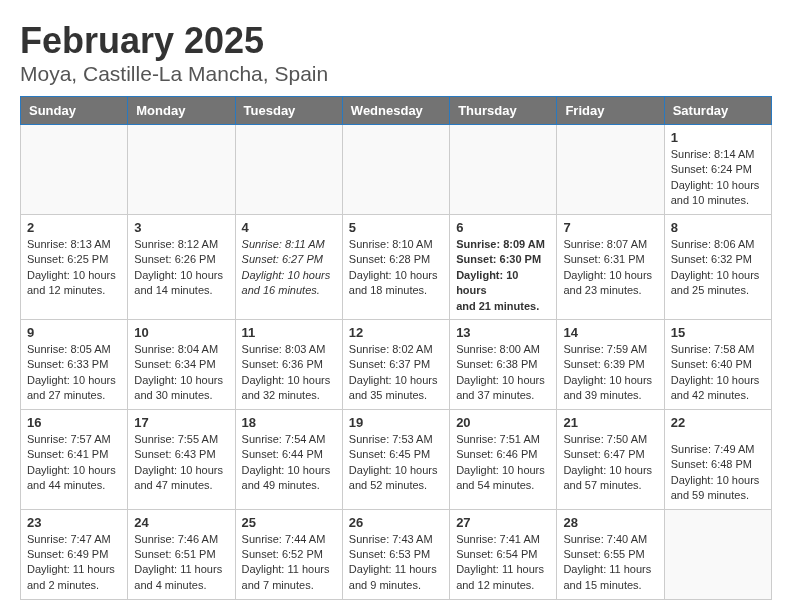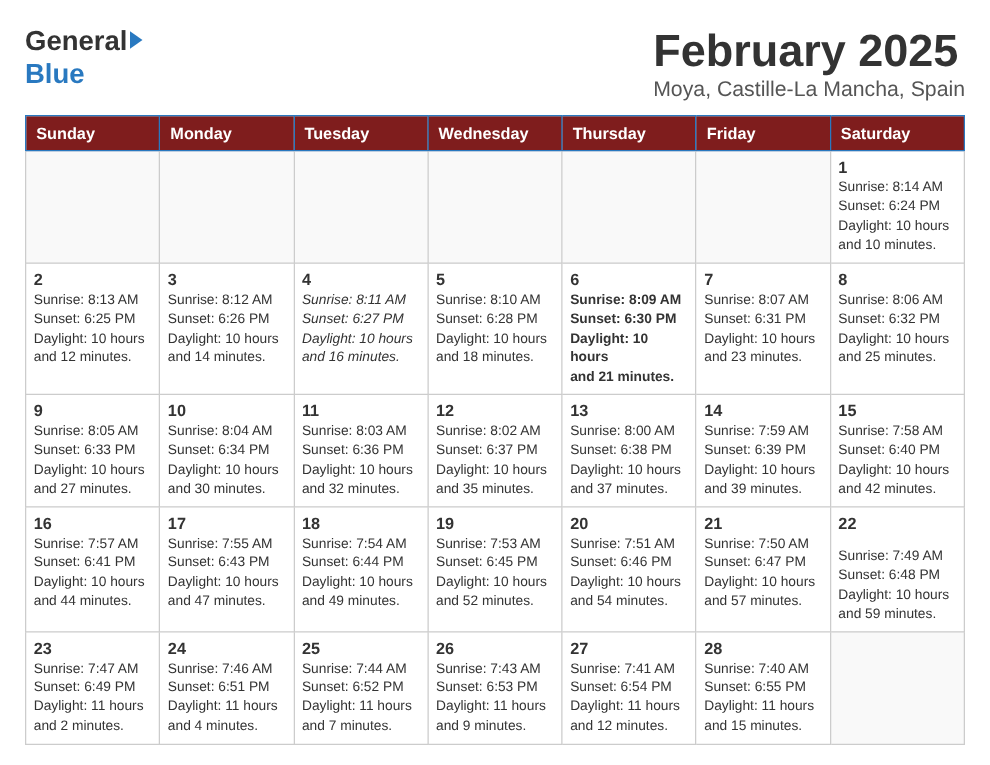--- a/index.html
+++ b/index.html
@@ -45,30 +45,30 @@
       margin-top: -2px;
     }
     .title-section {
     }
     .month-title {
       font-size: 36px;
       font-weight: bold;
       color: #333;
     }
     .location {
-      font-size: 17px;
+      font-size: 21px;
       color: #555;
     }
     .calendar {
       width: 100%;
       border-collapse: collapse;
       border: 1px solid #ccc;
     }
     .calendar th {
-      background-color: #7f1d1d;
+      background-color: #737373;
       color: #fff;
       text-align: left;
       padding: 6px 8px;
       font-size: 13px;
       font-weight: bold;
       border: 1px solid #2979c0;
     }
     .calendar td {
       vertical-align: top;
       padding: 5px 6px;
@@ -94,27 +94,20 @@
       color: #333;
     }
     tr.week-row td {
       height: 90px;
     }
   </style>
 </head>
 <body>
 
 <div class="header">
-  <div class="logo">
-    <div class="logo-text">
-      <span class="logo-general">General</span>
-      <span class="logo-triangle"></span>
-    </div>
-    <span class="logo-blue">Blue</span>
-  </div>
   <div class="title-section">
     <div class="month-title">February 2025</div>
     <div class="location">Moya, Castille-La Mancha, Spain</div>
   </div>
 </div>
 
 <table class="calendar">
   <thead>
     <tr>
     <th>Sunday</th>

